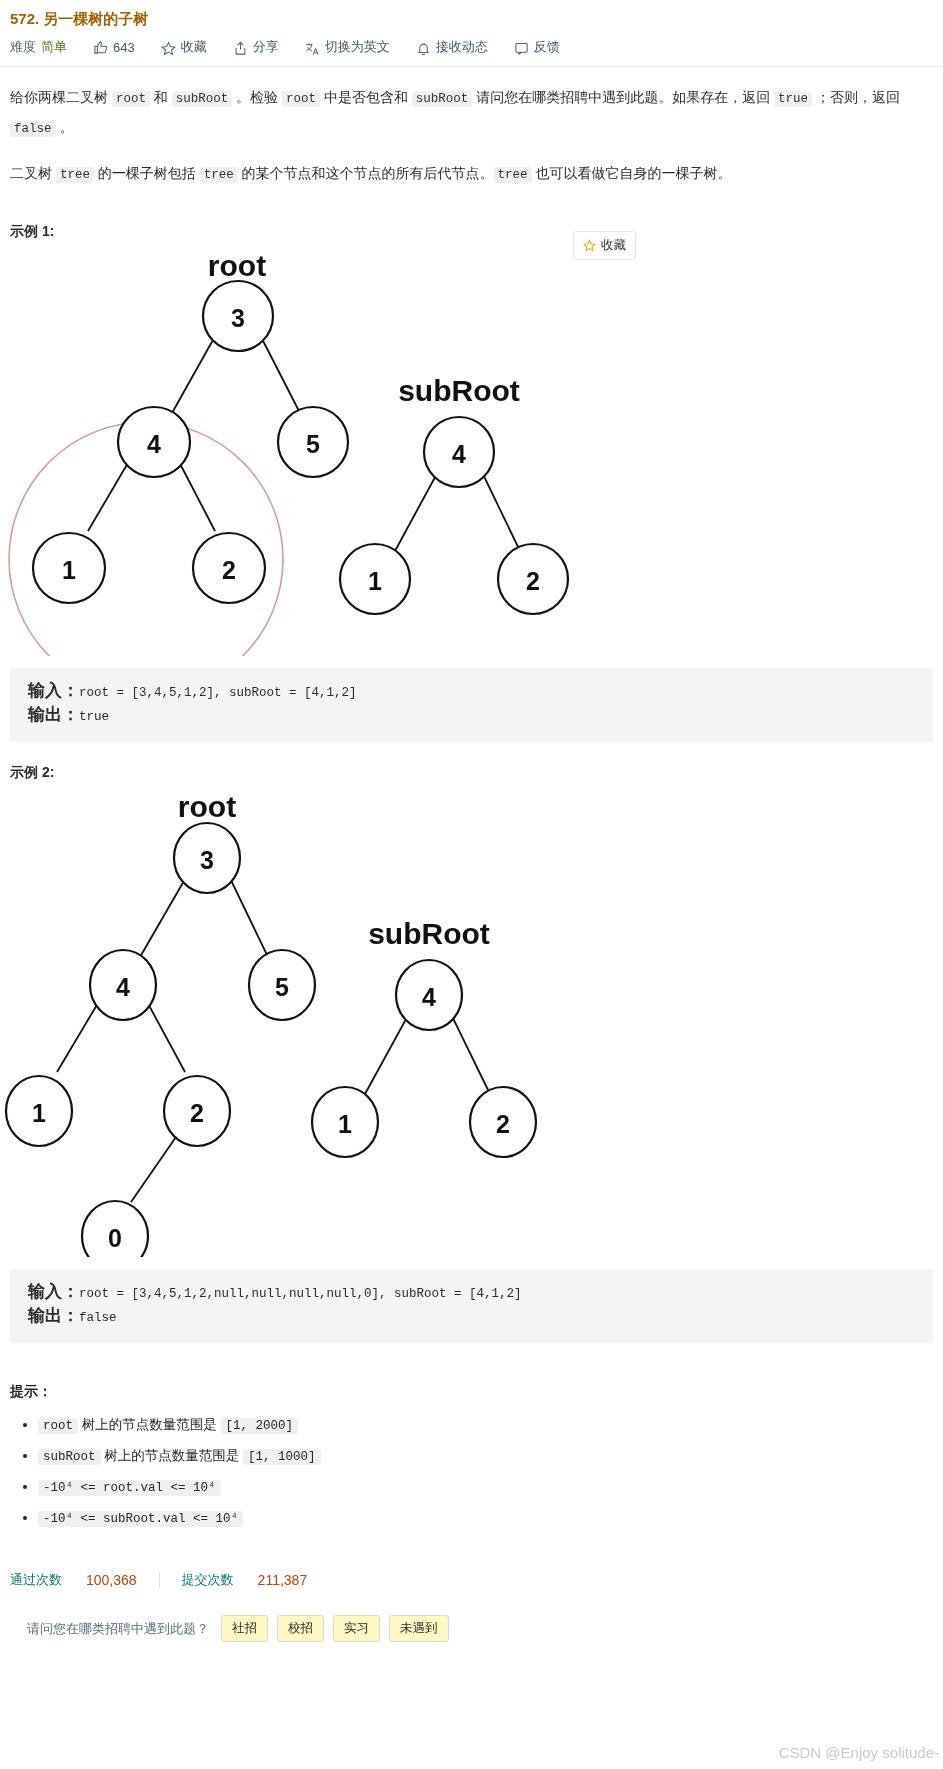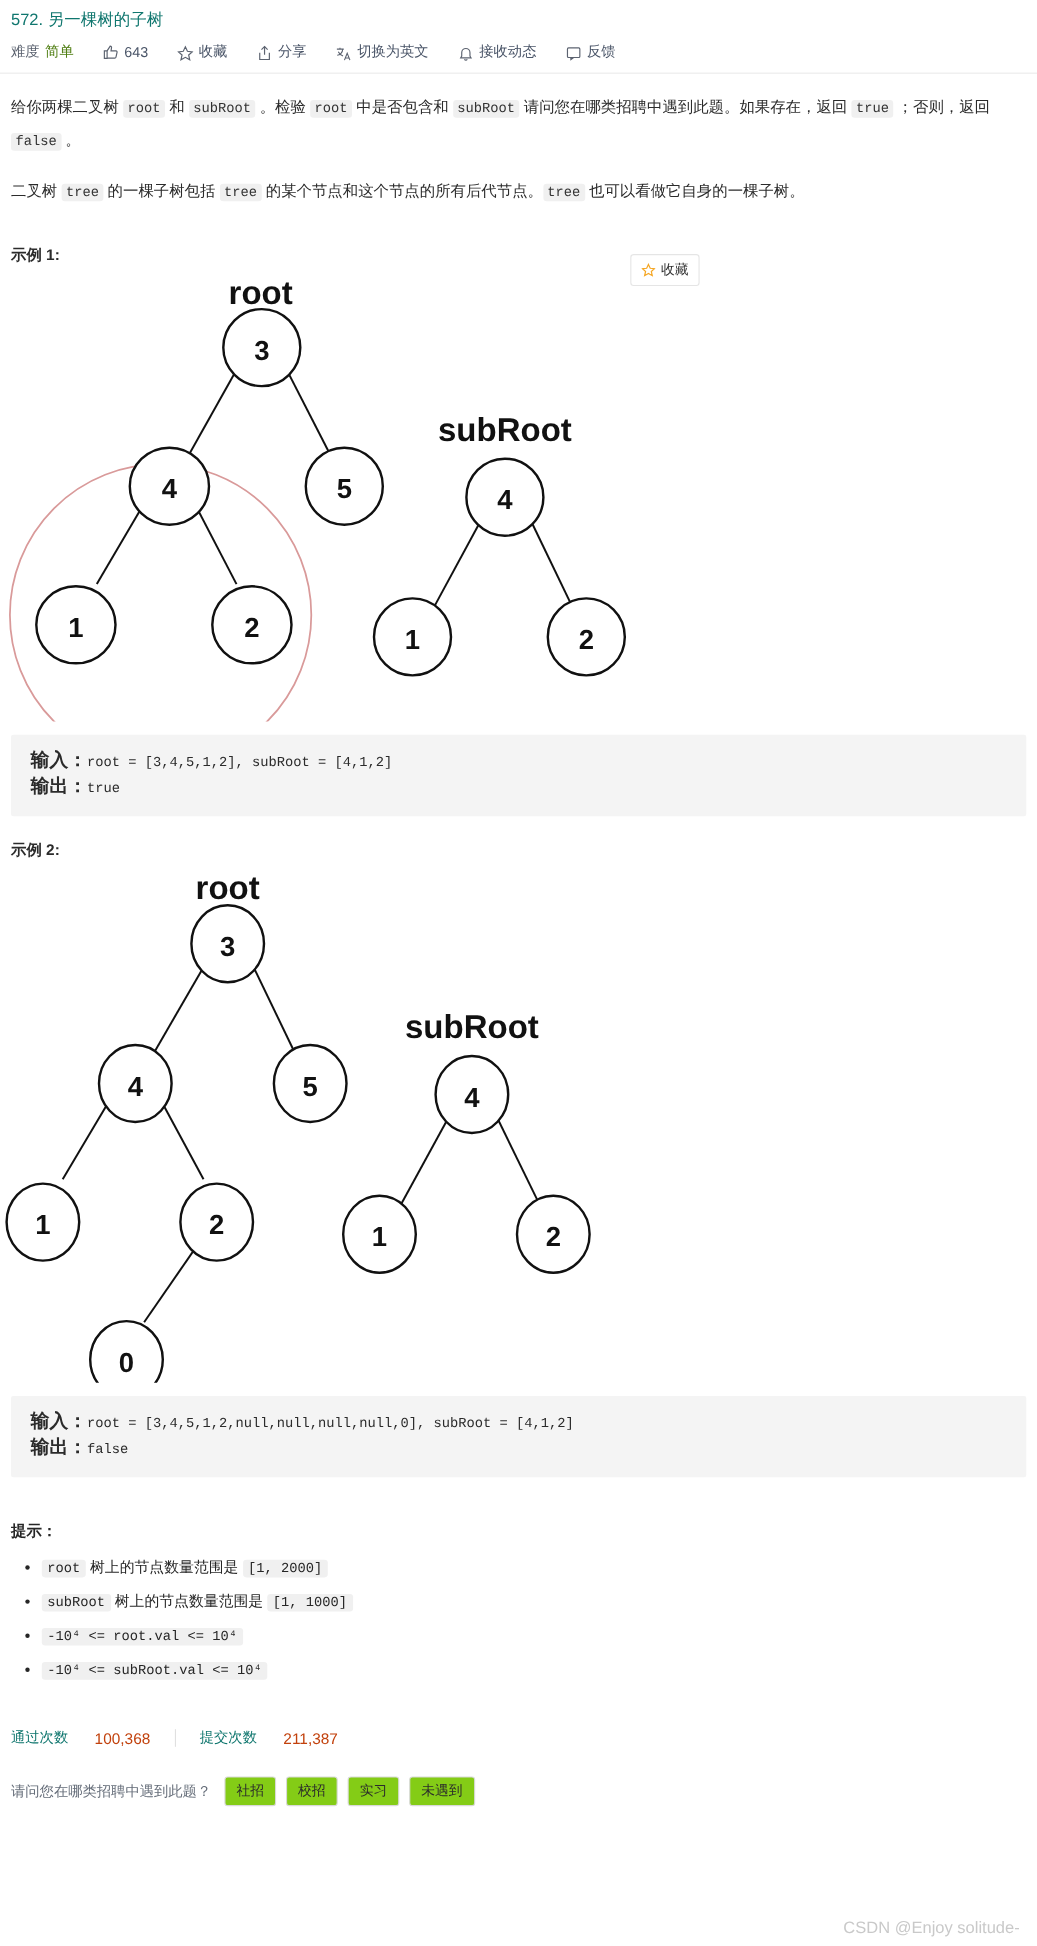--- a/index.html
+++ b/index.html
@@ -16,22 +16,22 @@
     color: #262626;
   }
   .page { padding: 0; }
 
   
   .title-bar {
     padding: 8px 10px 0 10px;
   }
   .problem-title {
     font-size: 15px;
-    font-weight: 400;
-    color: #0f766e;
+    font-weight: 700;
+    color: #a16207;
     line-height: 22px;
   }
   .meta-bar {
     display: flex;
     align-items: center;
     gap: 0px;
     padding: 8px 10px 10px 10px;
     font-size: 13px;
     color: #4a5568;
   }
@@ -151,36 +151,37 @@
   .stat-value { color: #c2410c; font-weight: normal; font-size: 14px; margin-left: 16px; }
   .vbar { width: 1px; height: 16px; background: #e0e0e0; margin: 0 22px; }
 
   .survey {
     display: flex;
     align-items: center;
     font-size: 13px;
     color: #6b7280;
     margin-top: 26px;
     padding: 0 10px;
+    margin-left: 17px;
   }
   .survey-q { margin-right: 12px; color: #646c78; }
   .tag-btn {
     border: 1px solid #d9d9d9;
-    background: #84cc16;
+    background: #fef9c3;
     border-radius: 3px;
     padding: 4px 10px;
     font-size: 12.5px;
     color: #2b2b2b;
     margin-right: 9px;
     cursor: pointer;
   }
 
   .watermark {
     position: absolute;
-    right: 16px;
+    right: 4px;
     bottom: 8px;
     font-size: 15px;
     color: #c9c9c9;
   }
 </style>
 </head>
 <body>
 
 <div class="page">
 

